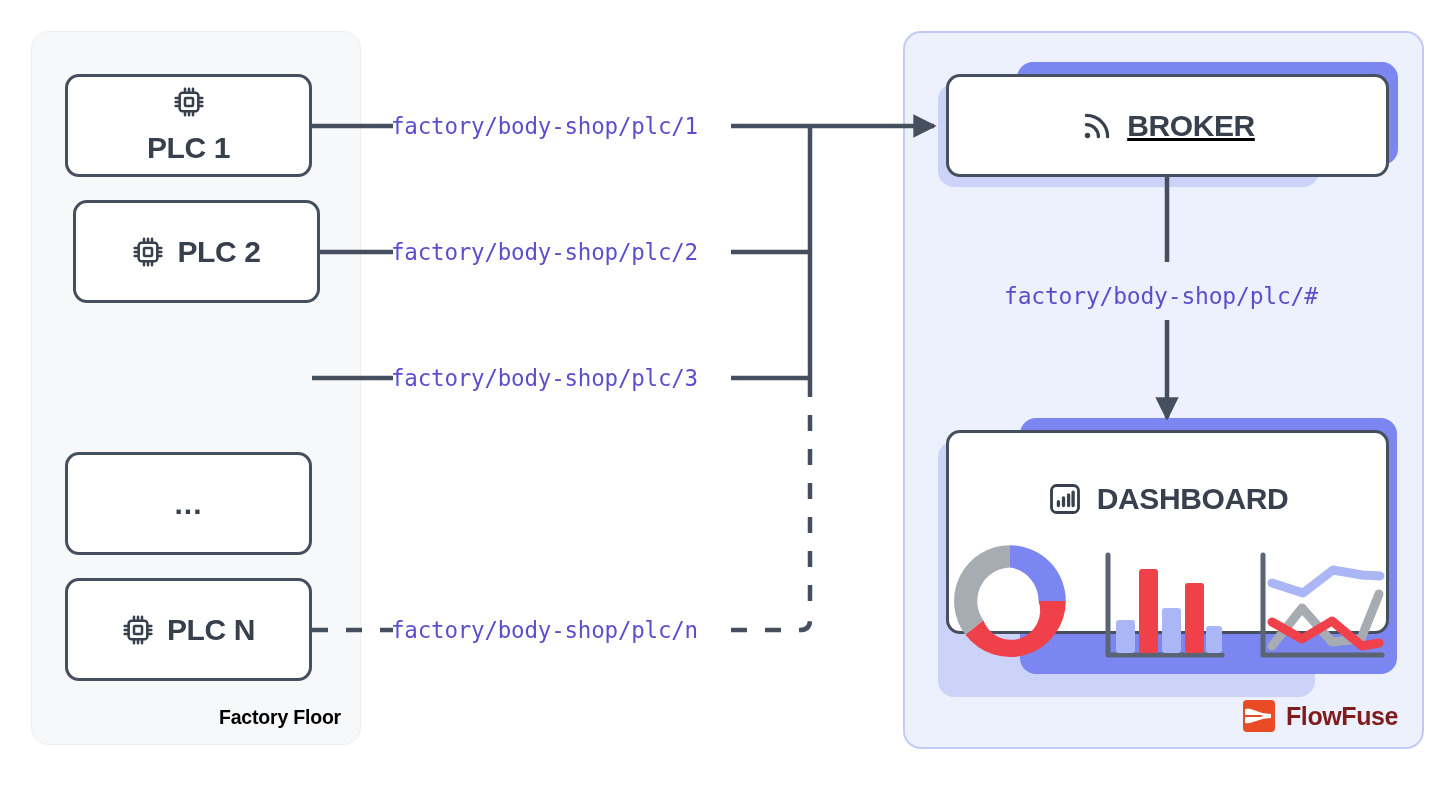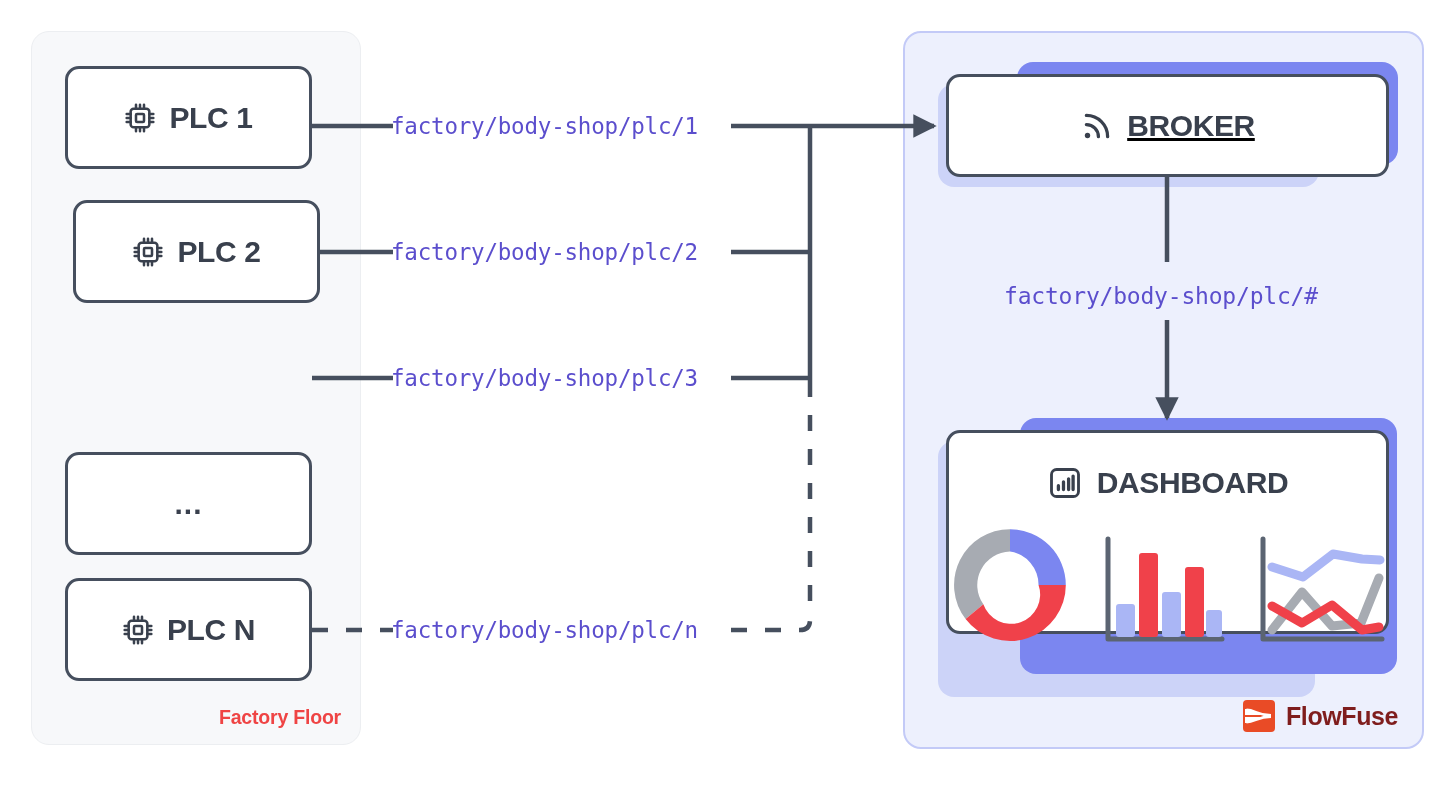--- a/index.html
+++ b/index.html
@@ -43,21 +43,21 @@
   }
 
   #factory-floor-label {
     position: absolute;
     left: 31px;
     top: 706px;
     width: 310px;
     text-align: right;
     font-size: 19.5px;
     font-weight: bold;
-    color: #ef4444;
+    color: #000000;
     letter-spacing: -0.2px;
   }
 
   
   .node {
     position: absolute;
     box-sizing: border-box;
     background: #ffffff;
     border: 3.5px solid #464f5e;
     border-radius: 14px;
@@ -65,21 +65,21 @@
     align-items: center;
     justify-content: center;
     gap: 13px;
     z-index: 6;
   }
   .plc-box {
     left: 65px;
     width: 247px;
     height: 103px;
   }
-  #plc-1 { top: 66px; }
+  #plc-1 { top: 74px; flex-direction: column; }
   #plc-2 { top: 200px; margin-left: 8px; }
   #plc-3 { top: 326px; }
   #plc-dots { top: 452px; }
   #plc-n { top: 578px; }
 
   .node-label {
     font-size: 30px;
     font-weight: bold;
     color: #39404d;
     letter-spacing: -0.4px;
@@ -118,21 +118,21 @@
     text-decoration: underline;
   }
   #dashboard {
     left: 946px;
     top: 430px;
     width: 443px;
     height: 204px;
     flex-direction: column;
     gap: 0;
     justify-content: space-between;
-    padding-top: 32px;
+    padding-top: 48px;
   }
   #dashboard-title-row {
     display: flex;
     align-items: center;
     justify-content: center;
     gap: 14px;
   }
   #dashboard-charts {
     display: flex;
     align-items: flex-end;

